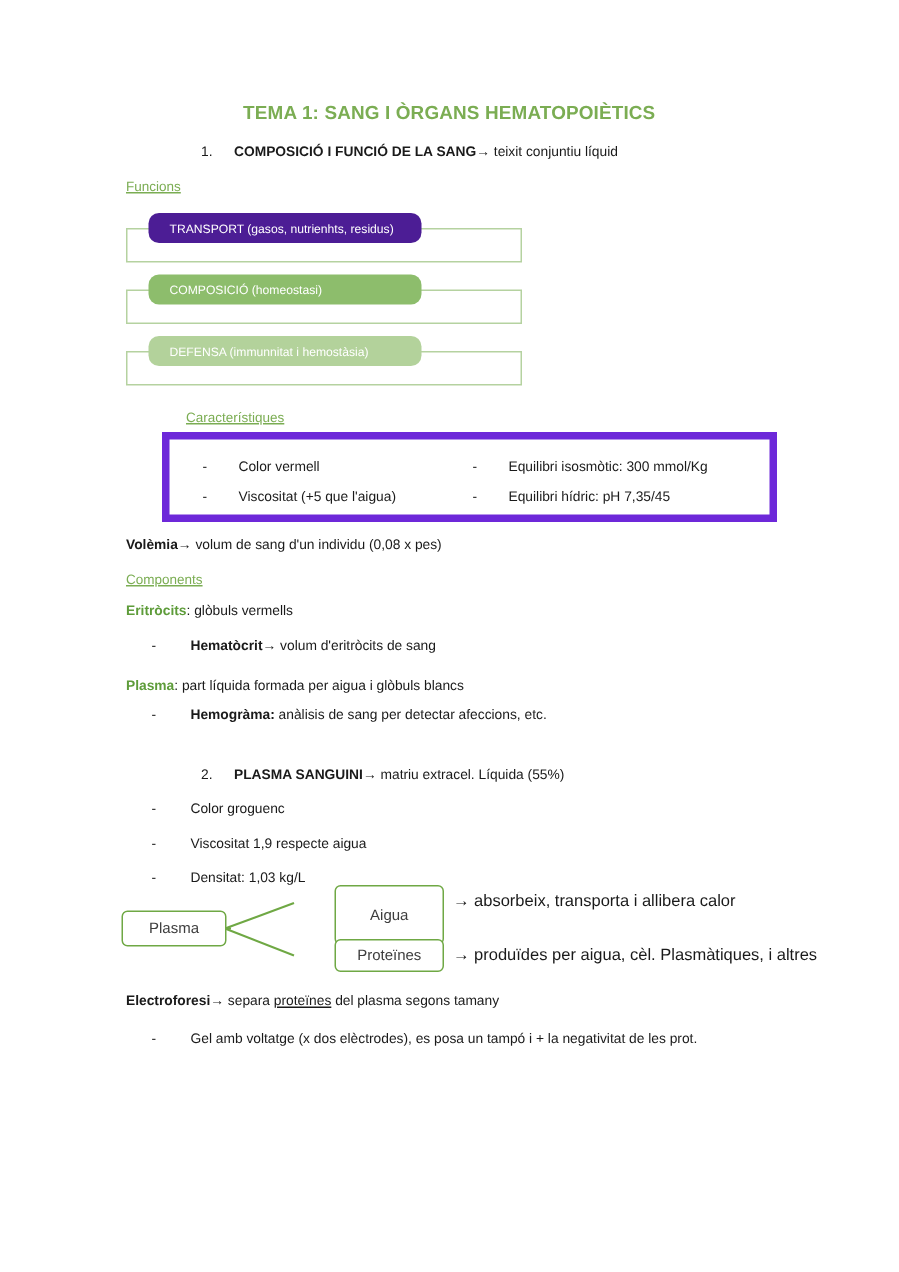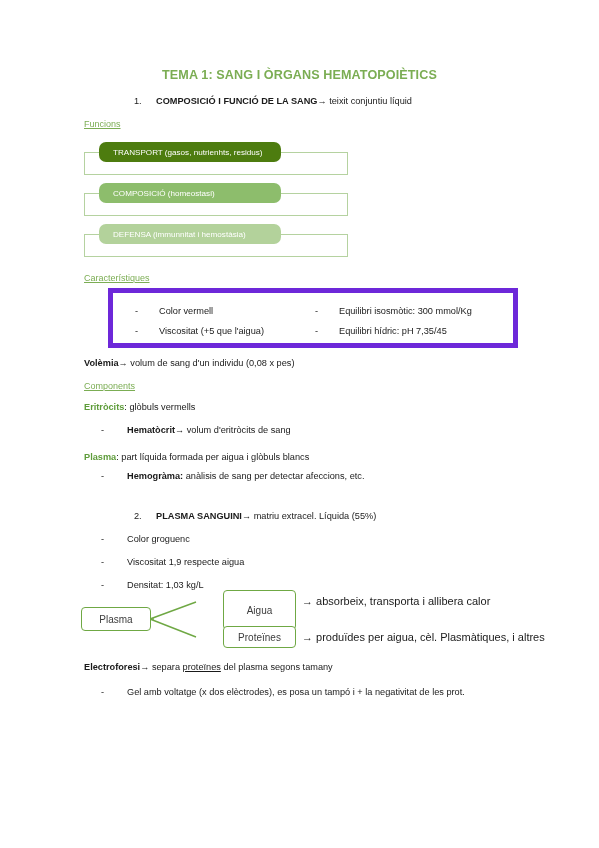--- a/index.html
+++ b/index.html
@@ -170,36 +170,36 @@
 
   <div class="num-item" style="top:96px;">
     <span class="num">1.</span><span class="strongtxt">COMPOSICIÓ I FUNCIÓ DE LA SANG→</span><span class="normtxt"> teixit conjuntiu líquid</span>
   </div>
 
   <div class="greenhead" style="top:119px;">Funcions</div>
 
   <div class="func-group">
 
     <div class="func-outline" style="left:84px; top:152px; width:264px; height:23px;"></div>
-    <div class="func-fill" style="left:99px; top:142px; width:182px; height:20px; background:#4d7c0f;">
+    <div class="func-fill" style="left:99px; top:142px; width:182px; height:20px; background:#4c1d95;">
       <span>TRANSPORT (gasos, nutrienhts, residus)</span>
     </div>
 
     <div class="func-outline" style="left:84px; top:193px; width:264px; height:23px;"></div>
     <div class="func-fill" style="left:99px; top:183px; width:182px; height:20px; background:#8DBD6C;">
       <span>COMPOSICIÓ (homeostasi)</span>
     </div>
 
     <div class="func-outline" style="left:84px; top:234px; width:264px; height:23px;"></div>
     <div class="func-fill" style="left:99px; top:224px; width:182px; height:20px; background:#B3D29B;">
       <span>DEFENSA (immunnitat i hemostàsia)</span>
     </div>
   </div>
 
-  <div class="greenhead" style="top:273px;">Característiques</div>
+  <div class="greenhead" style="top:273px;margin-left:40px;">Característiques</div>
 
   <div class="carac-box">
     <div class="carac-cell" style="left:22px; top:13px;">
       <span class="bullet">-</span><span>Color vermell</span>
     </div>
     <div class="carac-cell" style="left:202px; top:13px;">
       <span class="bullet">-</span><span>Equilibri isosmòtic: 300 mmol/Kg</span>
     </div>
     <div class="carac-cell" style="left:22px; top:33px;">
       <span class="bullet">-</span><span>Viscositat (+5 que l'aigua)</span>

